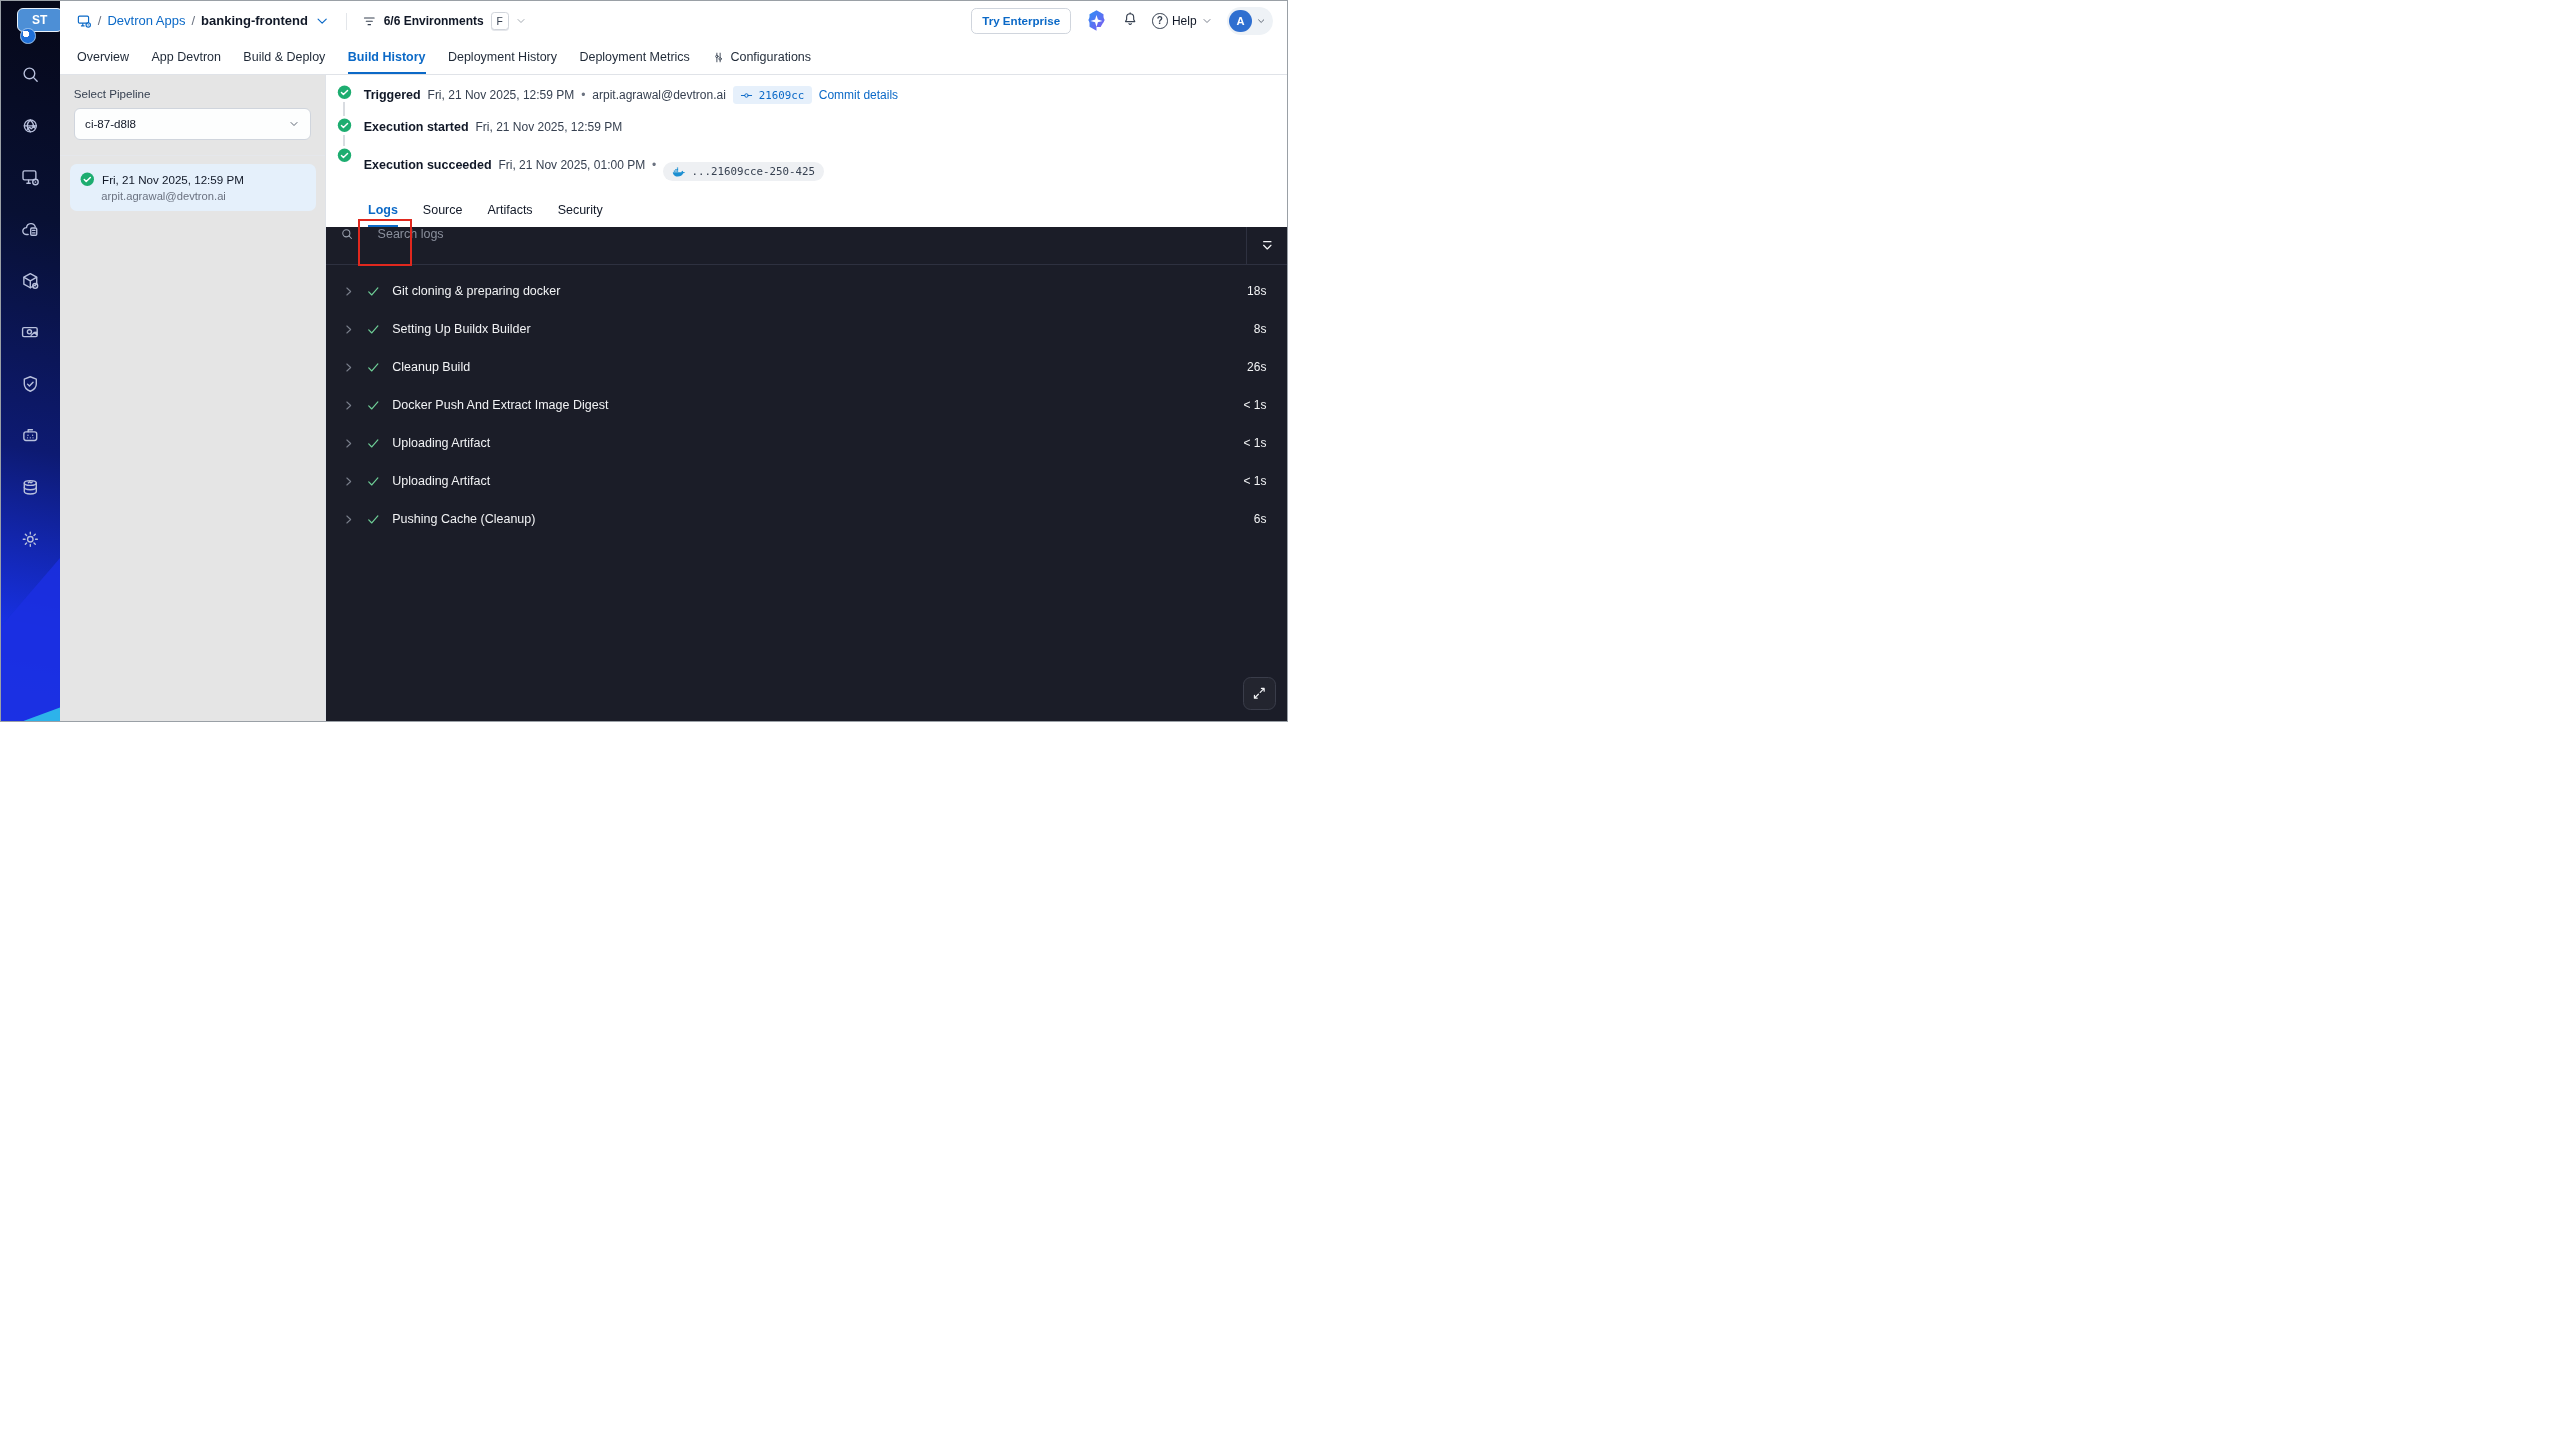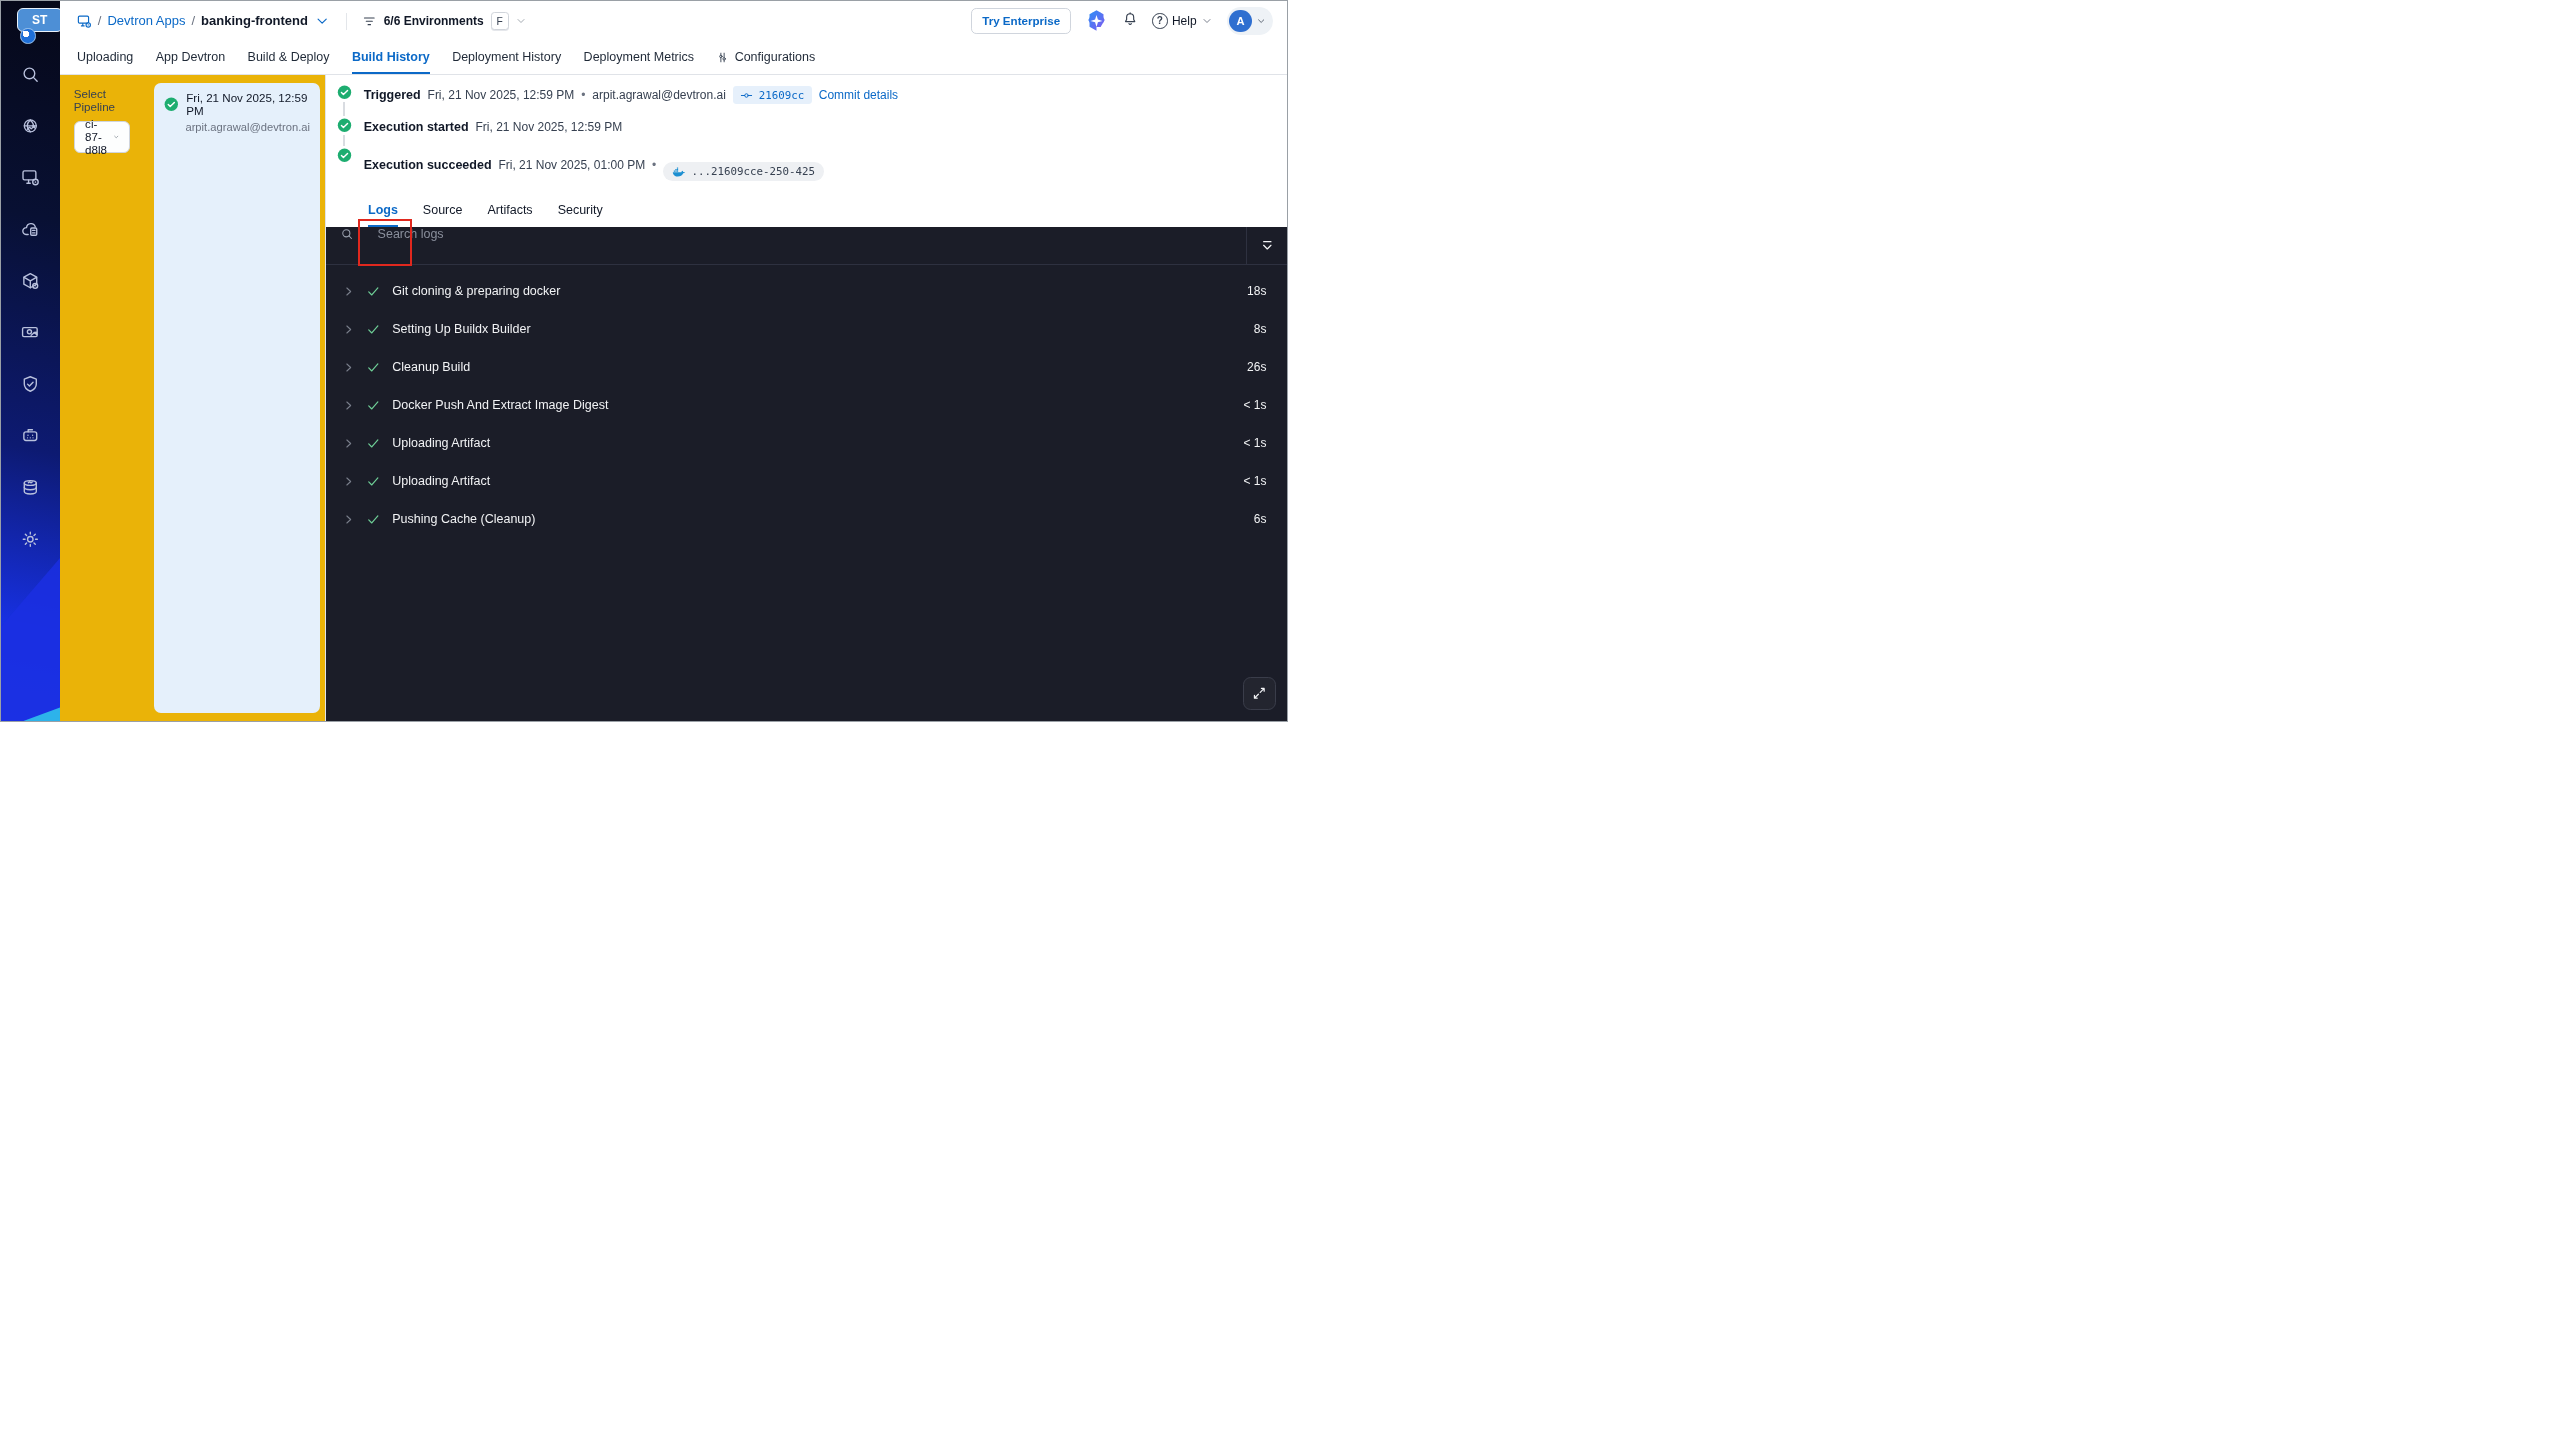--- a/index.html
+++ b/index.html
@@ -58,21 +58,21 @@
     border-bottom:0.9px solid #e0e3e8; }
   .nav-tab { display:flex; align-items:center; gap:5.2px; font-size:12.5px; color:#1f2937; cursor:pointer;
     border-bottom:2.6px solid transparent; padding-top:1.7px; }
   .nav-tab.active { color:#0b69c7; font-weight:700; border-bottom-color:#0b69c7; }
   .nav-tab svg { width:13px; height:13px; stroke:#374151; stroke-width:1.7; fill:none; stroke-linecap:round; }
 
   
   .content { flex:1; display:flex; min-height:0; }
 
   
-  .left-panel { width:266px; flex:0 0 266px; border-right:0.9px solid #e0e3e8; display:flex; background:#eab308; }
+  .left-panel { width:266px; flex:0 0 266px; border-right:0.9px solid #e0e3e8; display:flex; flex-direction:column; background:#e5e5e5; }
   .lp-top { padding:12px 13.8px 15.5px 13.8px; }
   .lp-label { font-size:11.6px; color:#374151; }
   .pipeline-select { margin-top:7.7px; height:32px; border:0.9px solid #d0d5dd; border-radius:6px; background:#fdfefe;
     display:flex; align-items:center; justify-content:space-between; padding:0 10.3px; cursor:pointer; }
   .pipeline-select .val { font-size:11.6px; color:#111827; }
   .lp-divider { height:0.9px; background:#e5e7eb; }
   .build-item { margin:7.7px 9.5px; background:#e5f0fb; border-radius:6.9px; padding:8.6px 10.3px; cursor:pointer; }
   .build-item .row1 { display:flex; align-items:center; gap:7.7px; }
   .build-time { font-size:11.6px; color:#111827; }
   .build-author { margin:3.4px 0 0 21.5px; font-size:11.2px; color:#6b7280; }
@@ -255,21 +255,21 @@
           <span class="avatar">A</span>
           <svg class="chev" viewBox="0 0 24 24" style="stroke:#374151;width:10.3px;height:10.3px">
               <path d="M6 9l6 6 6-6"></path>
             </svg>
         </div>
       </div>
     </div>
 
     <div class="nav-tabs">
       <div class="nav-tab">
-          <span>Uploading</span>
+          <span>Overview</span>
         </div>
       <div class="nav-tab">
           <span>App Devtron</span>
         </div>
       <div class="nav-tab">
           <span>Build &amp; Deploy</span>
         </div>
       <div class="nav-tab active">
           <span>Build History</span>
         </div>

